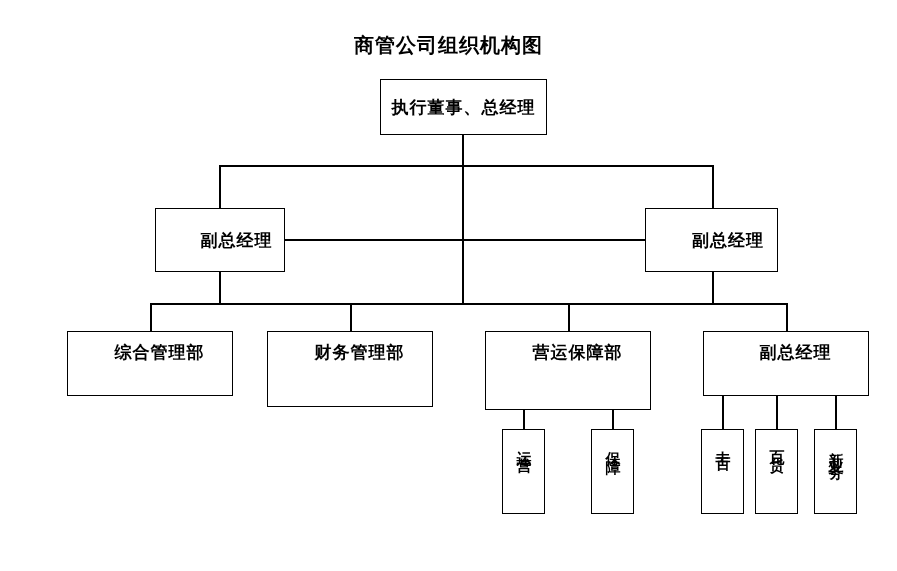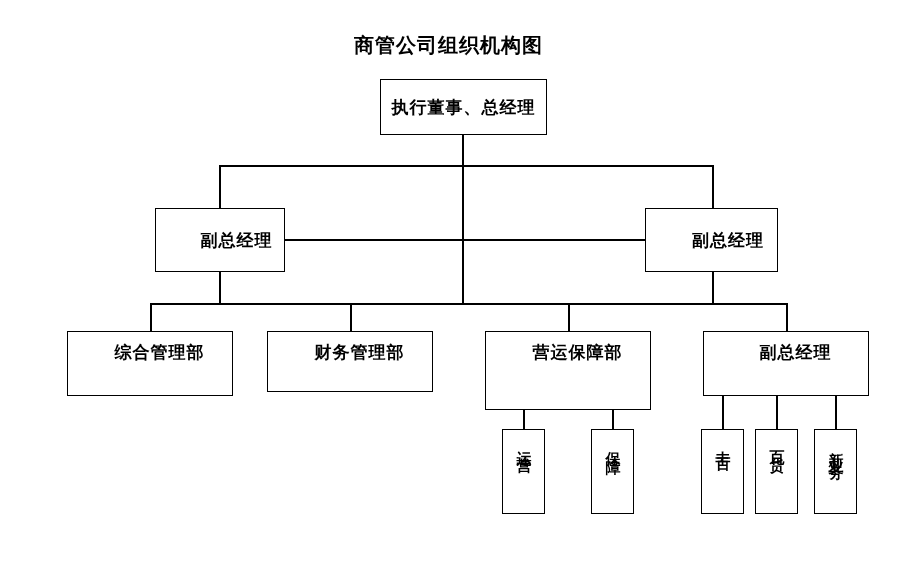--- a/index.html
+++ b/index.html
@@ -128,21 +128,21 @@
   <div class="node deputy" style="left:155px; top:208px; width:130px; height:64px;">
     <span class="label">副总经理</span>
   </div>
   <div class="node deputy" style="left:645px; top:208px; width:133px; height:64px;">
     <span class="label">副总经理</span>
   </div>
 
   <div class="node dept" style="left:67px; top:331px; width:166px; height:65px;">
     <span class="label">综合管理部</span>
   </div>
-  <div class="node dept" style="left:267px; top:331px; width:166px; height:61px;">
+  <div class="node dept" style="left:267px; top:331px; width:166px; height:76px;">
     <span class="label">财务管理部</span>
   </div>
   <div class="node dept" style="left:485px; top:331px; width:166px; height:79px;">
     <span class="label">营运保障部</span>
   </div>
   <div class="node dept" style="left:703px; top:331px; width:166px; height:65px;">
     <span class="label">副总经理</span>
   </div>
 
   <div class="node leaf" style="left:502px; top:429px; width:43px; height:85px;">

